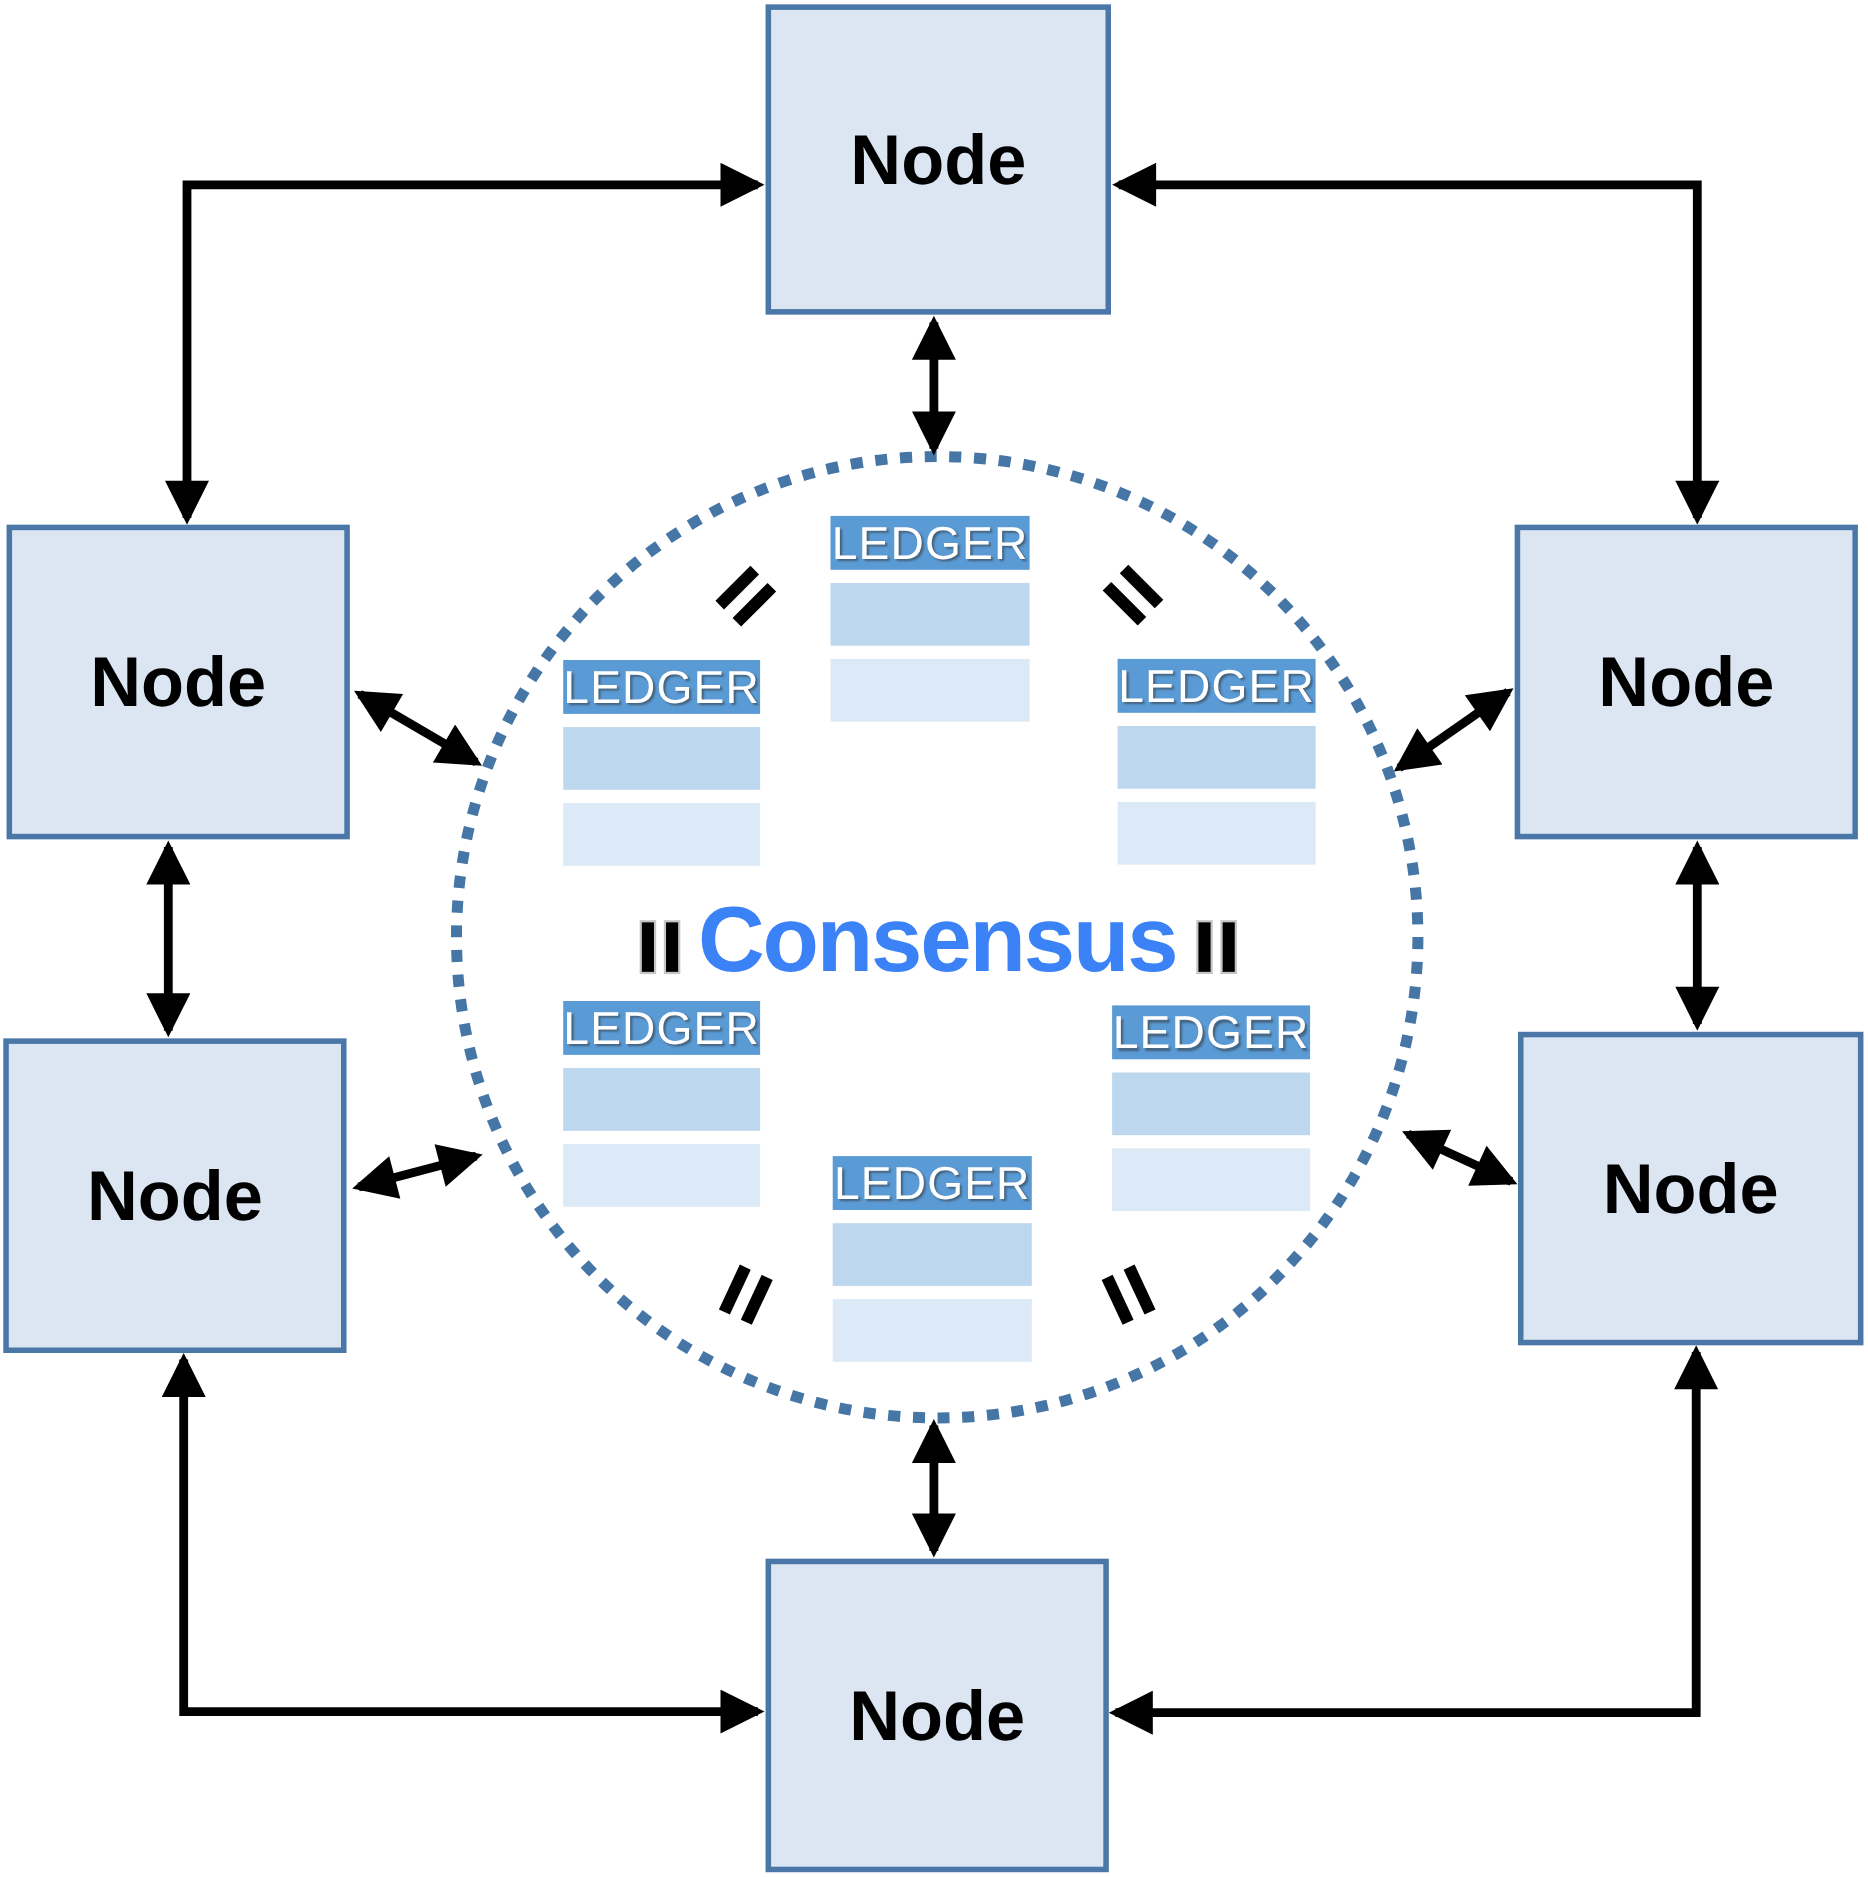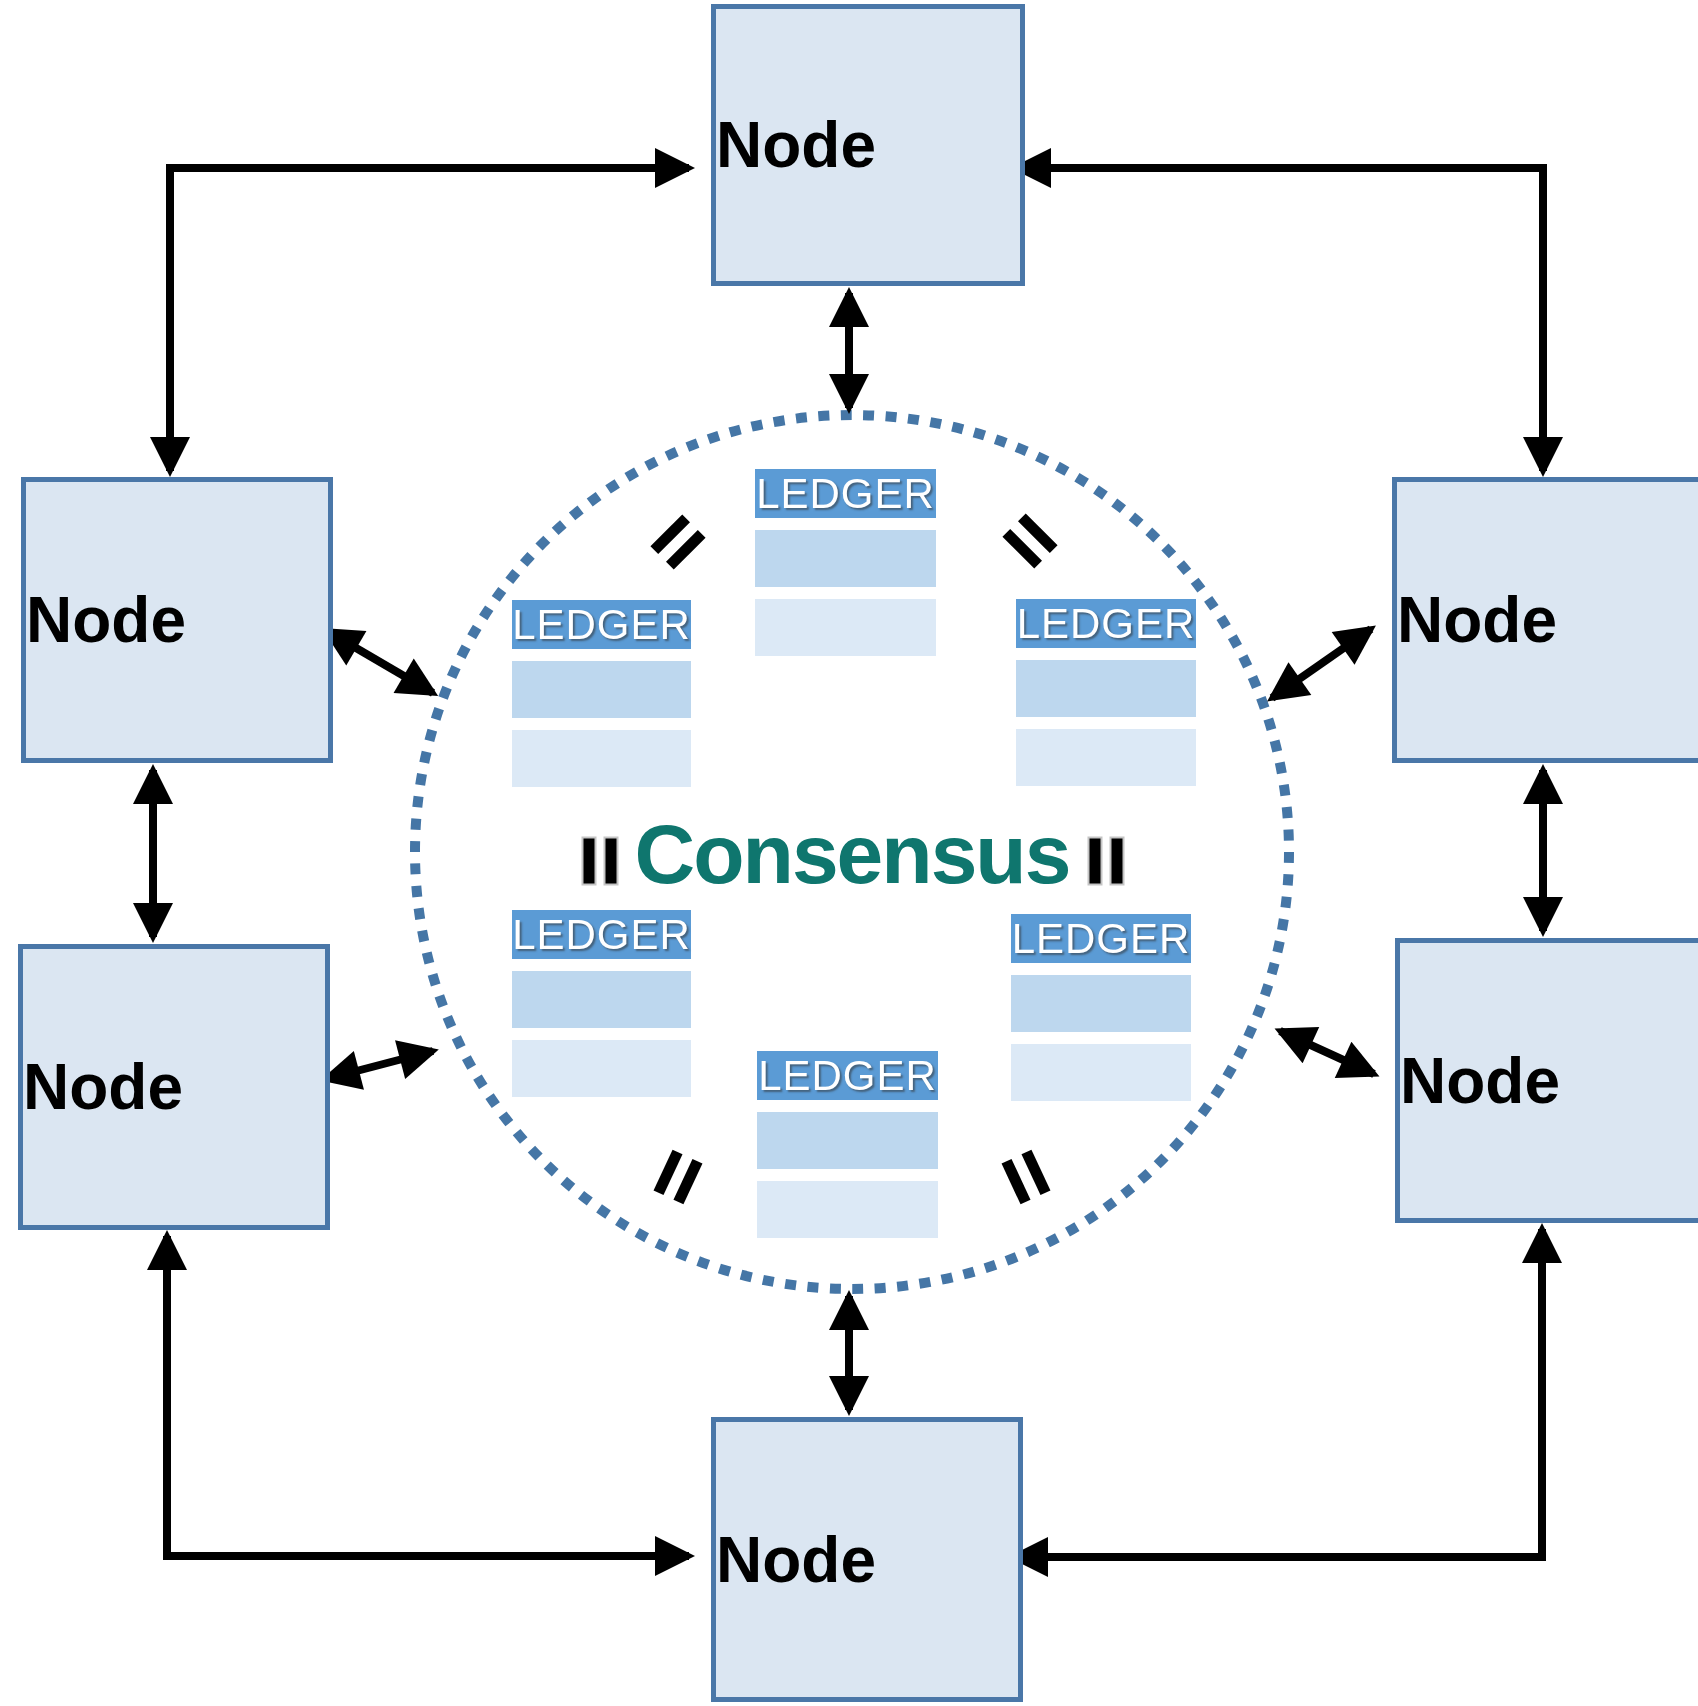--- a/index.html
+++ b/index.html
@@ -6,21 +6,21 @@
   .stage{
     position:relative;width:1698px;height:1706px;background:#ffffff;overflow:hidden;
     font-family:"Liberation Sans", sans-serif;
   }
   svg.wires{position:absolute;left:0;top:0;z-index:1;}
 
   
   .node{
     position:absolute;z-index:3;
     background:#dbe6f2;border:5px solid #4a77a8;box-sizing:border-box;
-    display:flex;align-items:center;justify-content:flex-start;margin-left:15px;
+    display:flex;align-items:center;justify-content:center;
   }
   .node .lbl{
     font-size:64px;font-weight:bold;color:#000;line-height:1;
   }
   #node-top        {left:696px;top:4px;    width:314px;height:282px;}
   #node-upper-left {left:6px;  top:477px;  width:312px;height:286px;}
   #node-upper-right{left:1377px;top:477px; width:312px;height:286px;}
   #node-lower-left {left:3px;  top:944px;  width:312px;height:286px;}
   #node-lower-right{left:1380px;top:938px; width:314px;height:285px;}
   #node-bottom     {left:696px;top:1417px; width:312px;height:285px;}
@@ -53,21 +53,21 @@
   #eq-upper-right{left:1030px;top:541px; transform:translate(-50%,-50%) rotate(45deg);}
   #eq-left       {left:600px; top:861px; transform:translate(-50%,-50%) rotate(90deg);}
   #eq-right      {left:1106px;top:861px; transform:translate(-50%,-50%) rotate(90deg);}
   #eq-lower-left {left:678px; top:1177px;transform:translate(-50%,-50%) rotate(115deg);}
   #eq-lower-right{left:1026px;top:1177px;transform:translate(-50%,-50%) rotate(65deg);}
   #eq-left .bar, #eq-right .bar{box-shadow:0 0 0 2px rgba(150,150,150,0.55);}
 
   
   .consensus{
     position:absolute;z-index:3;left:540px;top:812px;width:624px;
-    text-align:center;font-size:84px;font-weight:bold;color:#0f766e;
+    text-align:center;font-size:84px;font-weight:bold;color:#3b82f6;
     letter-spacing:-2px;line-height:1;
   }
 </style>
 </head>
 <body>
 
 <div class="stage">
 
   <svg class="wires" width="1698" height="1706" viewBox="0 0 1698 1706">
     <defs>

